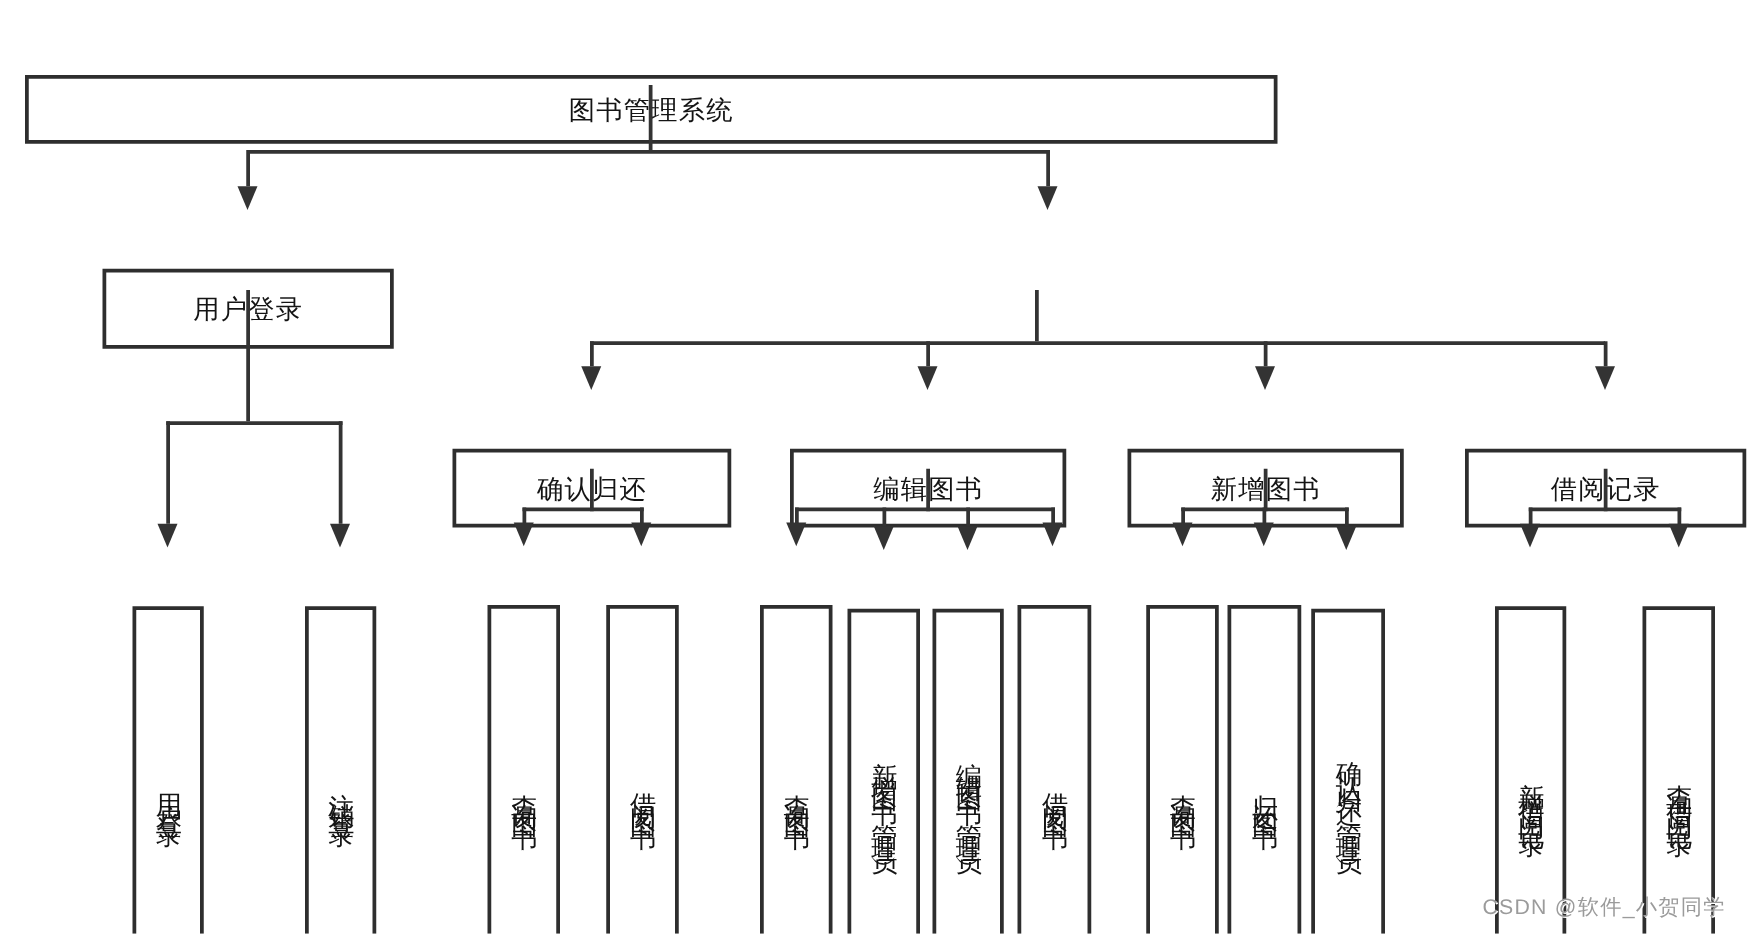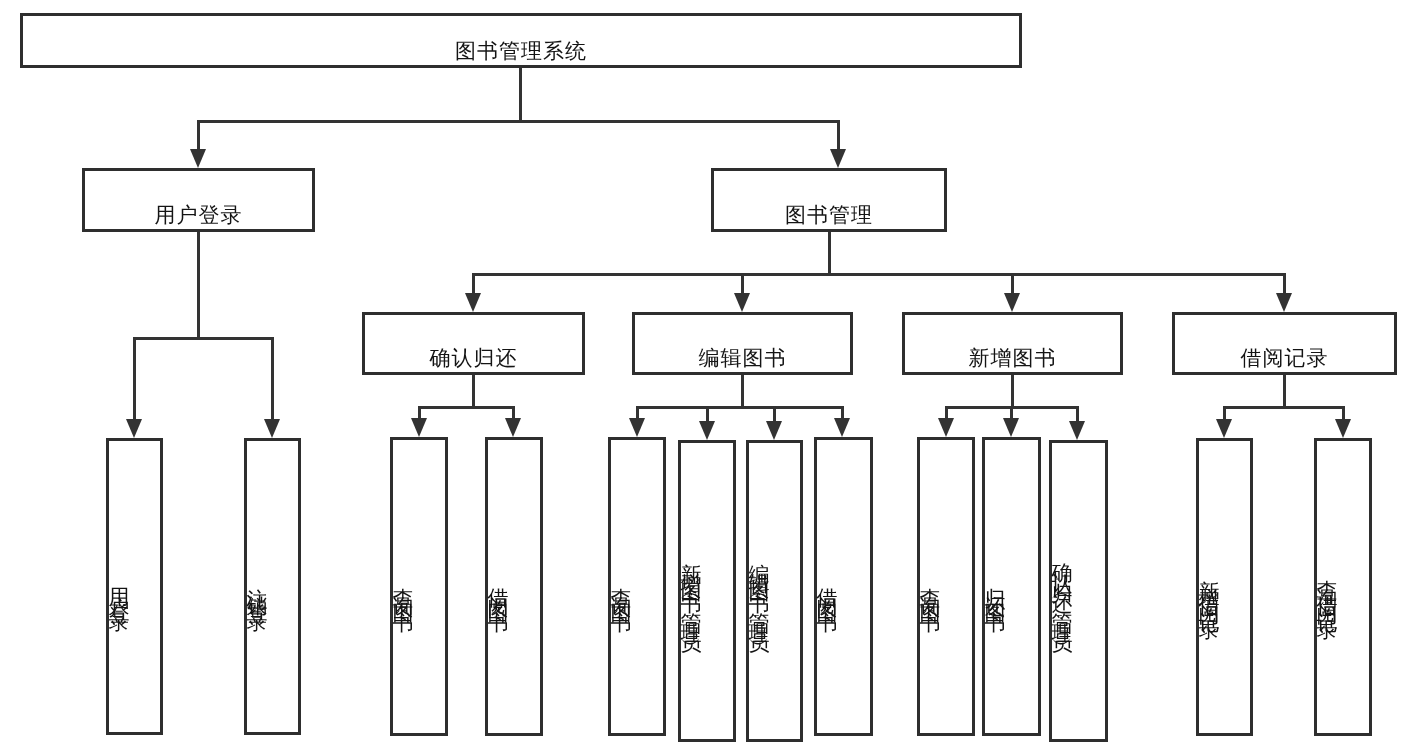--- a/index.html
+++ b/index.html
@@ -10,23 +10,24 @@
     background: #ffffff;
     font-family: "Liberation Sans", "DejaVu Sans", sans-serif;
     overflow: hidden;
   }
   .box {
     position: absolute;
     box-sizing: border-box;
     border: 3px solid #2e2e2e;
     background: #ffffff;
     display: flex;
-    align-items: flex-end;
+    align-items: center;
     justify-content: center;
     color: #141414;
+    margin-top: 47px;
   }
   .hbox { font-size: 21px; letter-spacing: 1px; white-space: nowrap; }
   .vbox {
     writing-mode: vertical-rl;
     text-orientation: mixed;
     font-size: 21px;
     letter-spacing: 8px;
     line-height: 1;
     white-space: nowrap;
   }
@@ -62,23 +63,20 @@
 
   <div class="line" style="left:519px; top:68px; width:3px; height:52px;"></div>
   <div class="line" style="left:198px; top:120px; width:642px; height:3px;"></div>
   <div class="line" style="left:197px; top:120px; width:3px; height:29px;"></div>
   <div class="arr" style="left:190px; top:149px;"></div>
   <div class="line" style="left:837px; top:120px; width:3px; height:29px;"></div>
   <div class="arr" style="left:830px; top:149px;"></div>
 
   <div class="box hbox" style="left:82px; top:168px; width:233px; height:64px;">
     <span>用户登录</span>
-  </div>
-  <div class="box hbox" style="left:711px; top:168px; width:236px; height:64px;">
-    <span>图书管理</span>
   </div>
 
   <div class="line" style="left:197px; top:232px; width:3px; height:105px;"></div>
   <div class="line" style="left:133px; top:337px; width:141px; height:3px;"></div>
   <div class="line" style="left:133px; top:337px; width:3px; height:82px;"></div>
   <div class="arr" style="left:126px; top:419px;"></div>
   <div class="line" style="left:271px; top:337px; width:3px; height:82px;"></div>
   <div class="arr" style="left:264px; top:419px;"></div>
 
   <div class="box vbox" style="left:106px; top:438px; width:57px; height:297px;">
@@ -176,14 +174,15 @@
   <div class="line" style="left:1342px; top:406px; width:3px; height:14px;"></div>
   <div class="arr" style="left:1335px; top:419px;"></div>
 
   <div class="box vbox" style="left:1196px; top:438px; width:57px; height:298px;">
     <span>新增借阅记录</span>
   </div>
   <div class="box vbox" style="left:1314px; top:438px; width:58px; height:298px;">
     <span>查询借阅记录</span>
   </div>
 
+  <div class="watermark">CSDN @软件_小贺同学</div>
 
 </div>
 
 </body></html>

